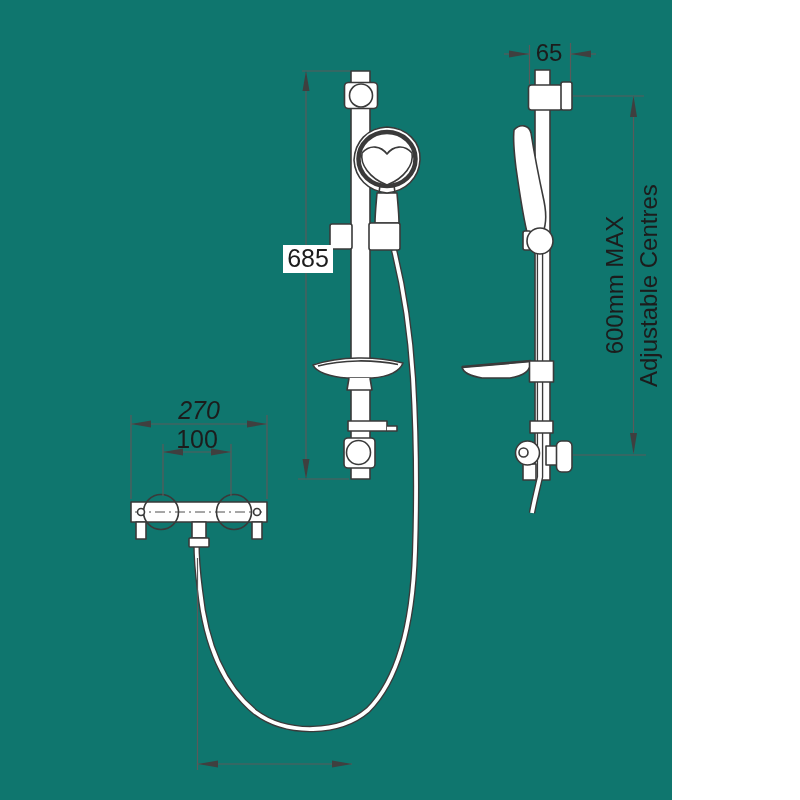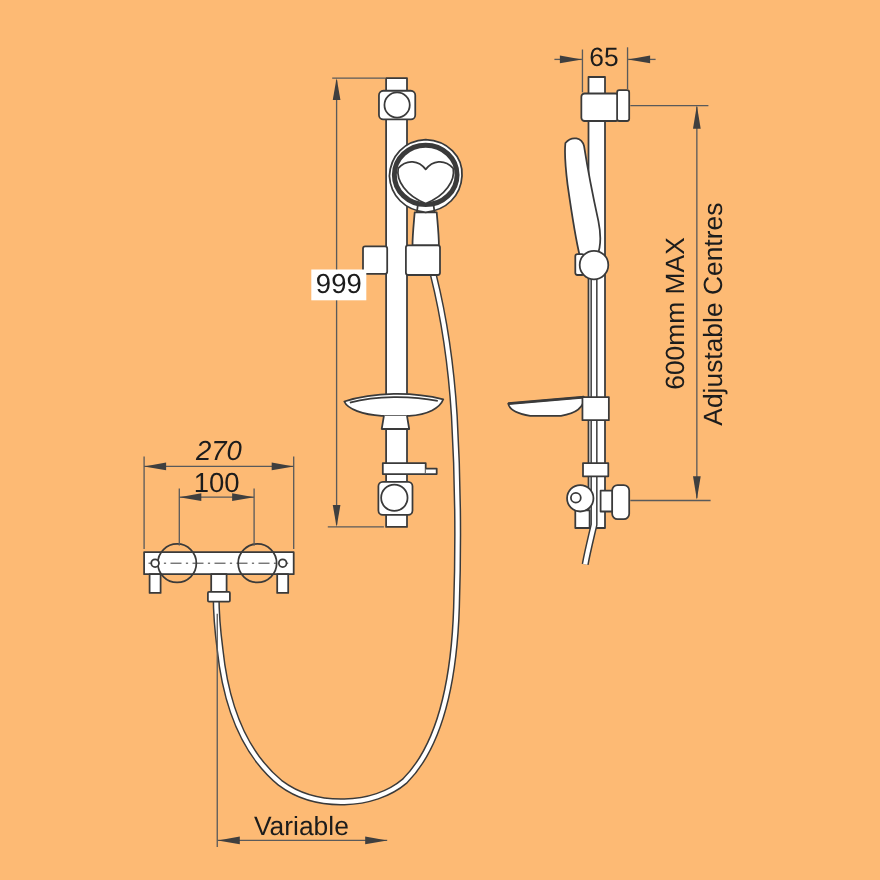--- a/index.html
+++ b/index.html
@@ -1,16 +1,16 @@
 <!DOCTYPE html>
 <html><head>
 <meta charset="utf-8">
 <style>
   html,body{margin:0;padding:0;background:#fff;}
-  #canvas{position:relative;width:800px;height:800px;background:#fdba74;overflow:hidden;
+  #canvas{position:relative;width:672px;height:800px;background:#0f766e;overflow:hidden;
           font-family:"Liberation Sans",sans-serif;}
   #canvas svg{position:absolute;left:0;top:0;}
   .dim-label{position:absolute;color:#1c1c1c;text-align:center;white-space:nowrap;
              font-family:"Liberation Sans",sans-serif;line-height:1.1;}
   .fs25{font-size:25px;}
   .fs24{font-size:24px;}
   .bg-white{background:#ffffff;padding:0 2px;}
   .rot{transform:rotate(-90deg);transform-origin:center center;}
 </style>
 </head>
@@ -162,25 +162,24 @@
       <line x1="573" y1="455" x2="646" y2="455"></line>
       <line x1="633.5" y1="97" x2="633.5" y2="453"></line>
       <polygon points="633.5,96 630,117 637,117" fill="#3f3f3f" stroke="none"></polygon>
       <polygon points="633.5,454 630,433 637,433" fill="#3f3f3f" stroke="none"></polygon>
     </g>
   </g>
 </svg>
 
 <div class="dim-label fs24" style="left:527px;top:40px;width:44px;">65</div>
 
-<div class="dim-label fs25 bg-white" style="left:283px;top:245px;width:46px;">999</div>
+<div class="dim-label fs25 bg-white" style="left:283px;top:245px;width:46px;">685</div>
 
 <div class="dim-label fs24 rot" style="left:546px;top:271px;width:140px;height:28px;">600mm MAX</div>
 
 <div class="dim-label fs24 rot" style="left:550px;top:273px;width:200px;height:28px;">Adjustable Centres</div>
 
 <div class="dim-label fs25" style="left:170px;top:397px;width:58px;font-style:italic;">270</div>
 
 <div class="dim-label fs25" style="left:168px;top:426px;width:58px;">100</div>
 
-<div class="dim-label fs24" style="left:222px;top:739px;width:104px;">Variable</div>
 
 </div>
 
 </body></html>

